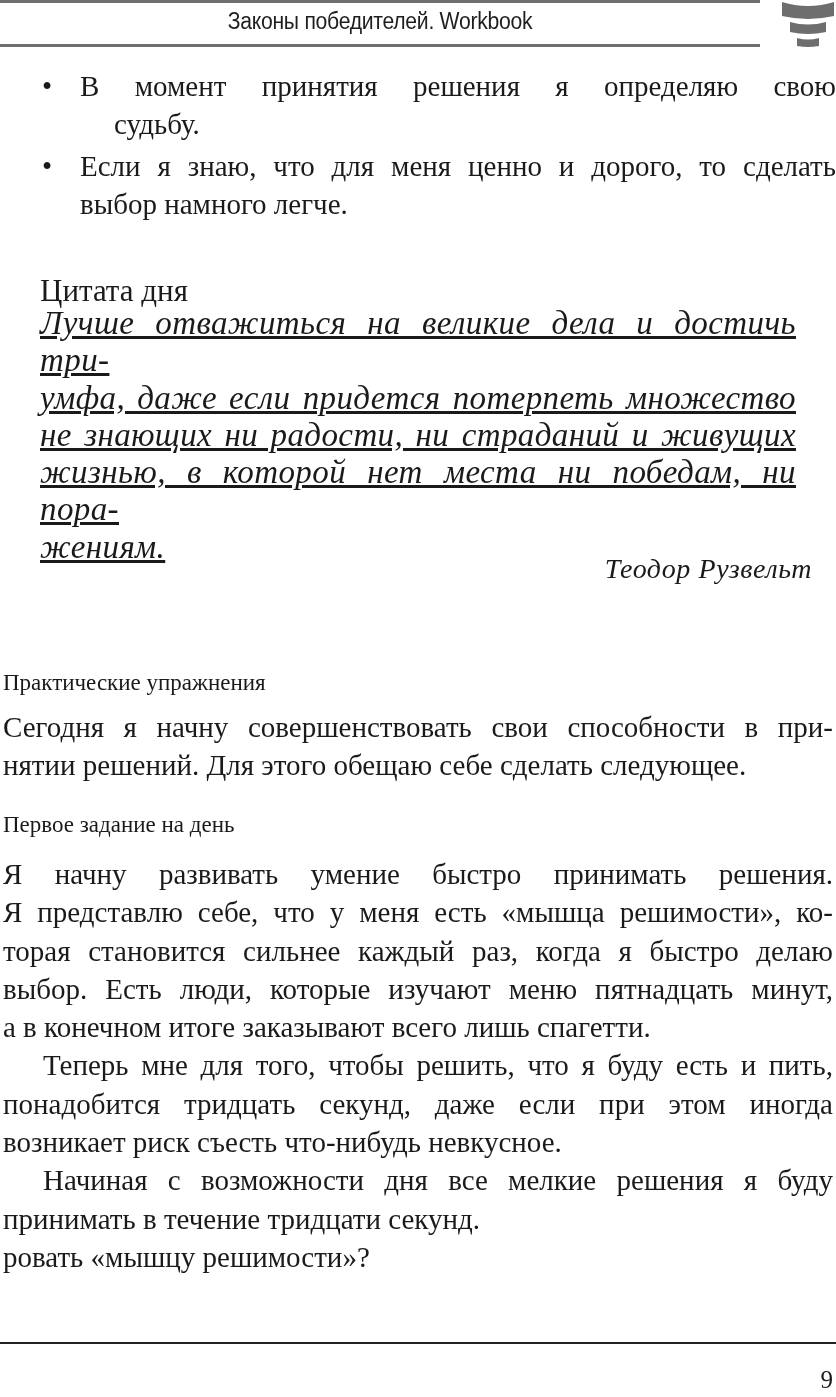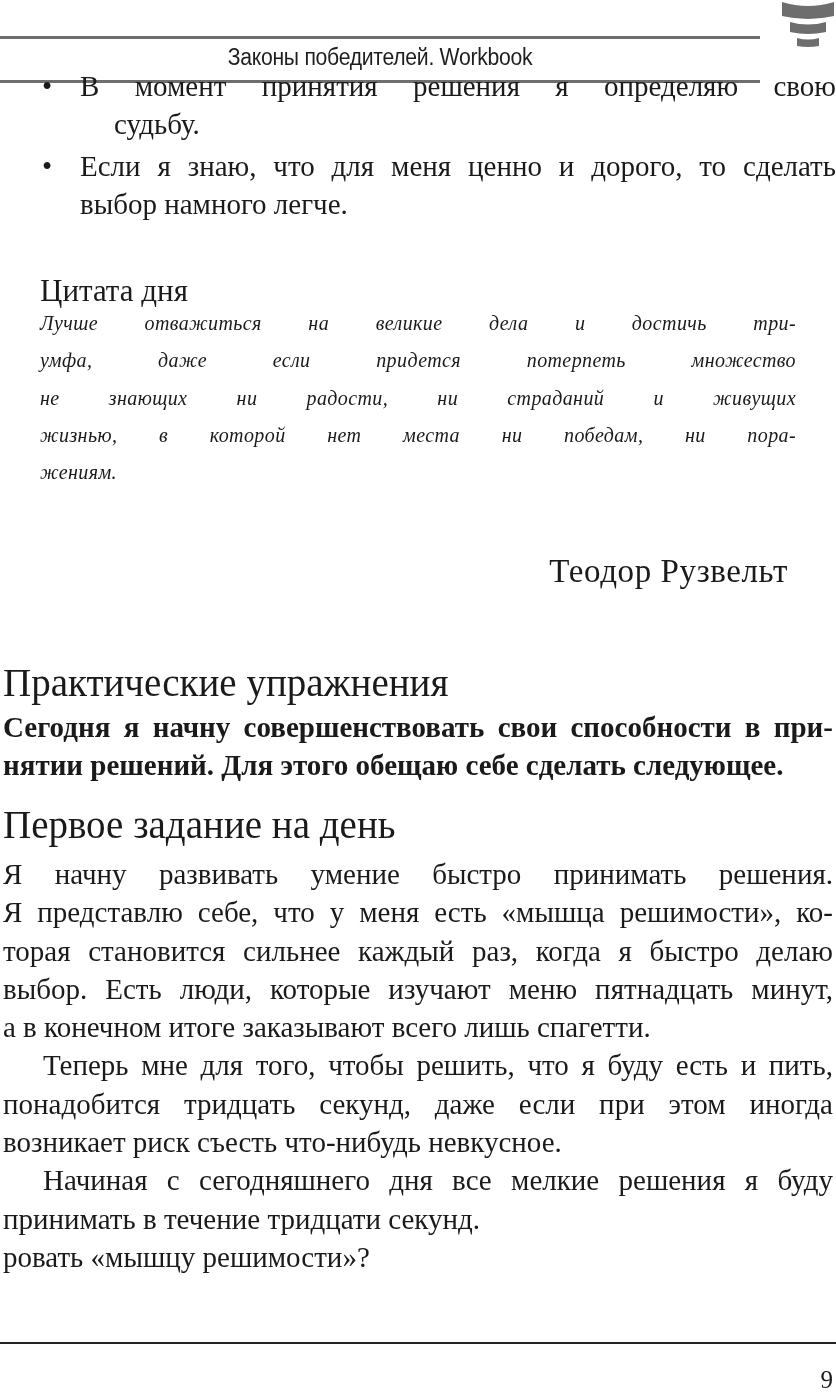--- a/index.html
+++ b/index.html
@@ -1,33 +1,33 @@
 <!DOCTYPE html>
 <html><head>
   <meta charset="utf-8">
   <style>
     html, body { margin: 0; padding: 0; background: #ffffff; }
     body { width: 836px; height: 1397px; position: relative; overflow: hidden; color: #1a1a1a; }
-    .header { position: absolute; left: 0; top: 0; width: 760px; height: 48px; margin-top: 36px; }
+    .header { position: absolute; left: 0; top: 0; width: 760px; height: 48px; }
     .hline { position: absolute; left: 0; width: 760px; height: 3px; background: #6e6e6e; }
     .hline.top { top: 0; }
     .hline.bottom { top: 44px; }
     .running-title { position: absolute; left: 0; width: 760px; top: 8px; text-align: center;
       font-family: "Liberation Sans", sans-serif; font-size: 23px; color: #1e1e1e; letter-spacing: -0.3px; transform: scaleX(0.92); }
     .logo { position: absolute; left: 780px; top: 0; width: 56px; height: 50px; }
     .serif { font-family: "Liberation Serif", "DejaVu Serif", serif; }
     .bullets { position: absolute; left: 40px; top: 67px; width: 796px; margin: 0; padding: 0; list-style: none; }
     .bullets li { position: relative; padding-left: 40px; font-size: 29px; line-height: 38px; margin-bottom: 4px; text-align: justify; }
     .bullets li .dot { position: absolute; left: 2px; top: 0; }
     .h-quote { position: absolute; left: 40px; top: 272px; font-size: 31px; line-height: 38px; }
-    .quote { position: absolute; left: 40px; top: 305px; width: 756px; font-style: italic; font-size: 20px; line-height: 37.3px; text-align: justify; letter-spacing: 0.4px; }
+    .quote { position: absolute; left: 40px; top: 305px; width: 756px; font-style: italic; font-size: 33px; line-height: 37.3px; text-align: justify; letter-spacing: 0.4px; text-decoration: underline; }
     .quote .qline { display: block; text-align: justify; text-align-last: justify; }
     .quote .qline.last { text-align-last: left; }
-    .author { position: absolute; right: 48px; top: 553px; font-size: 33px; letter-spacing: 0.6px; }
-    .h2 { position: absolute; left: 3px; font-size: 39px; line-height: 38px; }
+    .author { position: absolute; right: 24px; top: 553px; font-size: 28px; letter-spacing: 0.6px; font-style: italic; }
+    .h2 { position: absolute; left: 3px; font-size: 23px; line-height: 38px; }
     .para { position: absolute; left: 3px; width: 830px; font-size: 29px; line-height: 38.3px; }
     .para .pline { display: block; text-align: justify; text-align-last: justify; white-space: nowrap; }
     .para .pline.last { text-align-last: left; }
     .para .pline.indent { text-indent: 40px; }
     .footer-line { position: absolute; left: 0; top: 1342px; width: 836px; height: 1.5px; background: #222; }
     .page-number { position: absolute; right: 3px; top: 1366px; font-size: 25px; }
   </style>
 </head>
 <body>
 
@@ -61,37 +61,37 @@
 <div class="quote serif">
   <span class="qline">Лучше отважиться на великие дела и достичь три-</span>
   <span class="qline">умфа, даже если придется потерпеть множество</span>
   <span class="qline">не знающих ни радости, ни страданий и живущих</span>
   <span class="qline">жизнью, в которой нет места ни победам, ни пора-</span>
   <span class="qline last">жениям.</span>
 </div>
 <div class="author serif">Теодор Рузвельт</div>
 
 <div class="h2 serif" style="top:664px;">Практические упражнения</div>
-<div class="para serif" style="top:708px;font-weight:bold;">
+<div class="para serif" style="top:708px;">
   <span class="pline">Сегодня я начну совершенствовать свои способности в при-</span>
   <span class="pline last">нятии решений. Для этого обещаю себе сделать следующее.</span>
 </div>
 
 <div class="h2 serif" style="top:806px;">Первое задание на день</div>
 <div class="para serif" style="top:855px;">
   <span class="pline">Я начну развивать умение быстро принимать решения.</span>
   <span class="pline">Я представлю себе, что у меня есть «мышца решимости», ко-</span>
   <span class="pline">торая становится сильнее каждый раз, когда я быстро делаю</span>
   <span class="pline">выбор. Есть люди, которые изучают меню пятнадцать минут,</span>
   <span class="pline last">а в конечном итоге заказывают всего лишь спагетти.</span>
 
   <span class="pline indent">Теперь мне для того, чтобы решить, что я буду есть и пить,</span>
   <span class="pline">понадобится тридцать секунд, даже если при этом иногда</span>
   <span class="pline last">возникает риск съесть что-нибудь невкусное.</span>
 
-  <span class="pline indent">Начиная с сегодняшнего дня все мелкие решения я буду</span>
+  <span class="pline indent">Начиная с возможности дня все мелкие решения я буду</span>
   <span class="pline last">принимать в течение тридцати секунд.</span>
 
   <span class="pline last">ровать «мышцу решимости»?</span>
 </div>
 
 <div class="footer-line"></div>
 <div class="page-number serif">9</div>
 
 </body></html>

